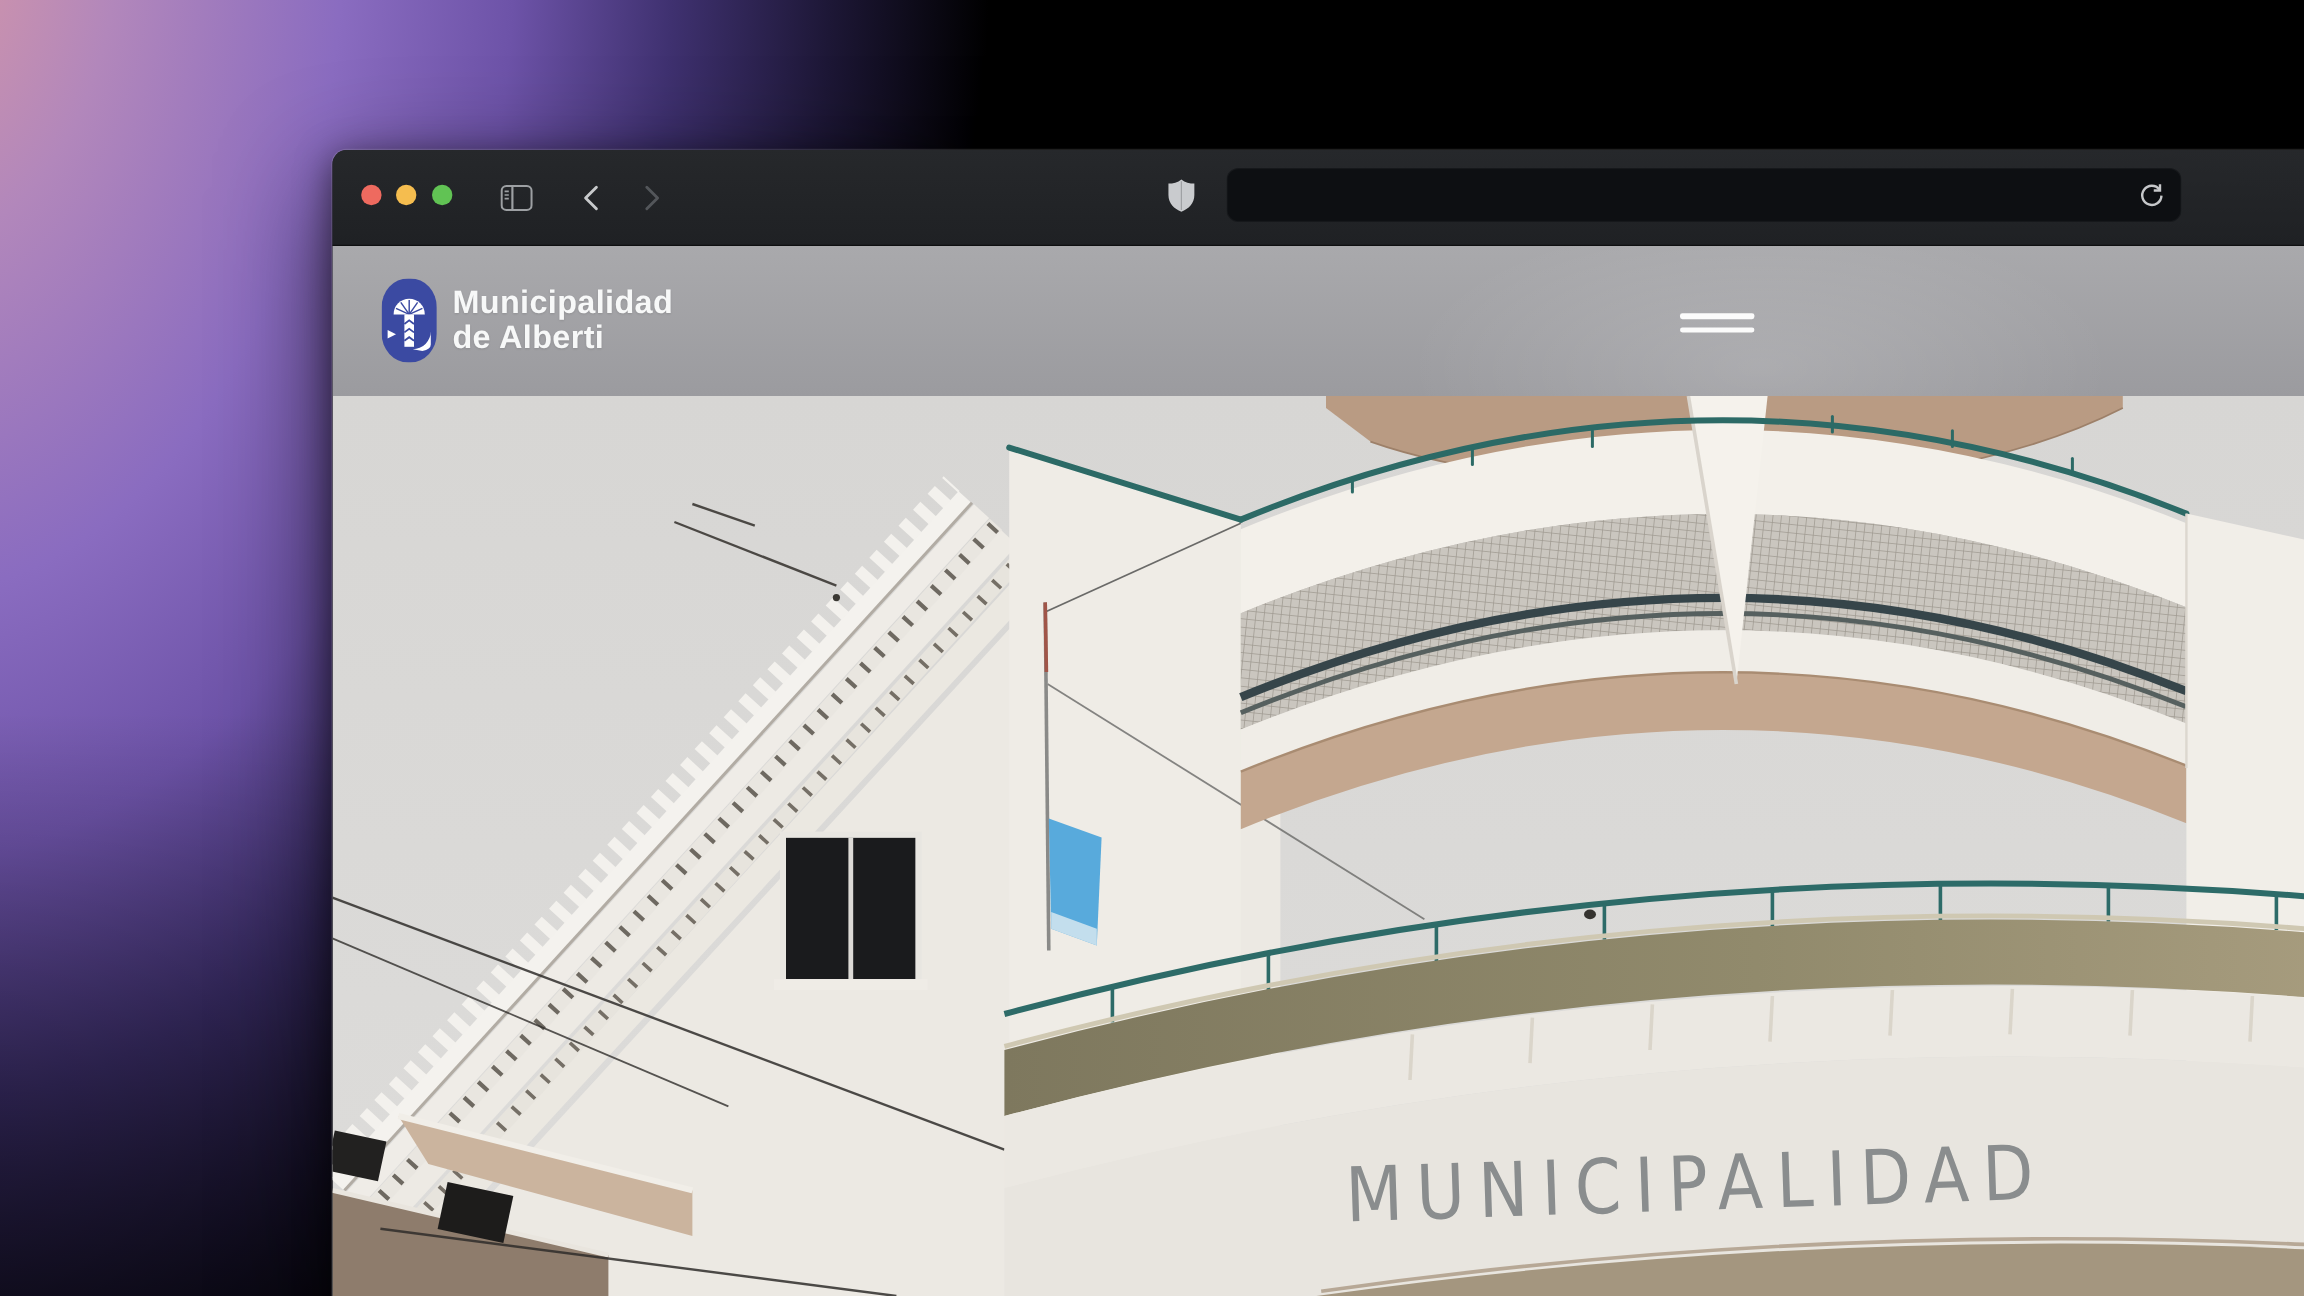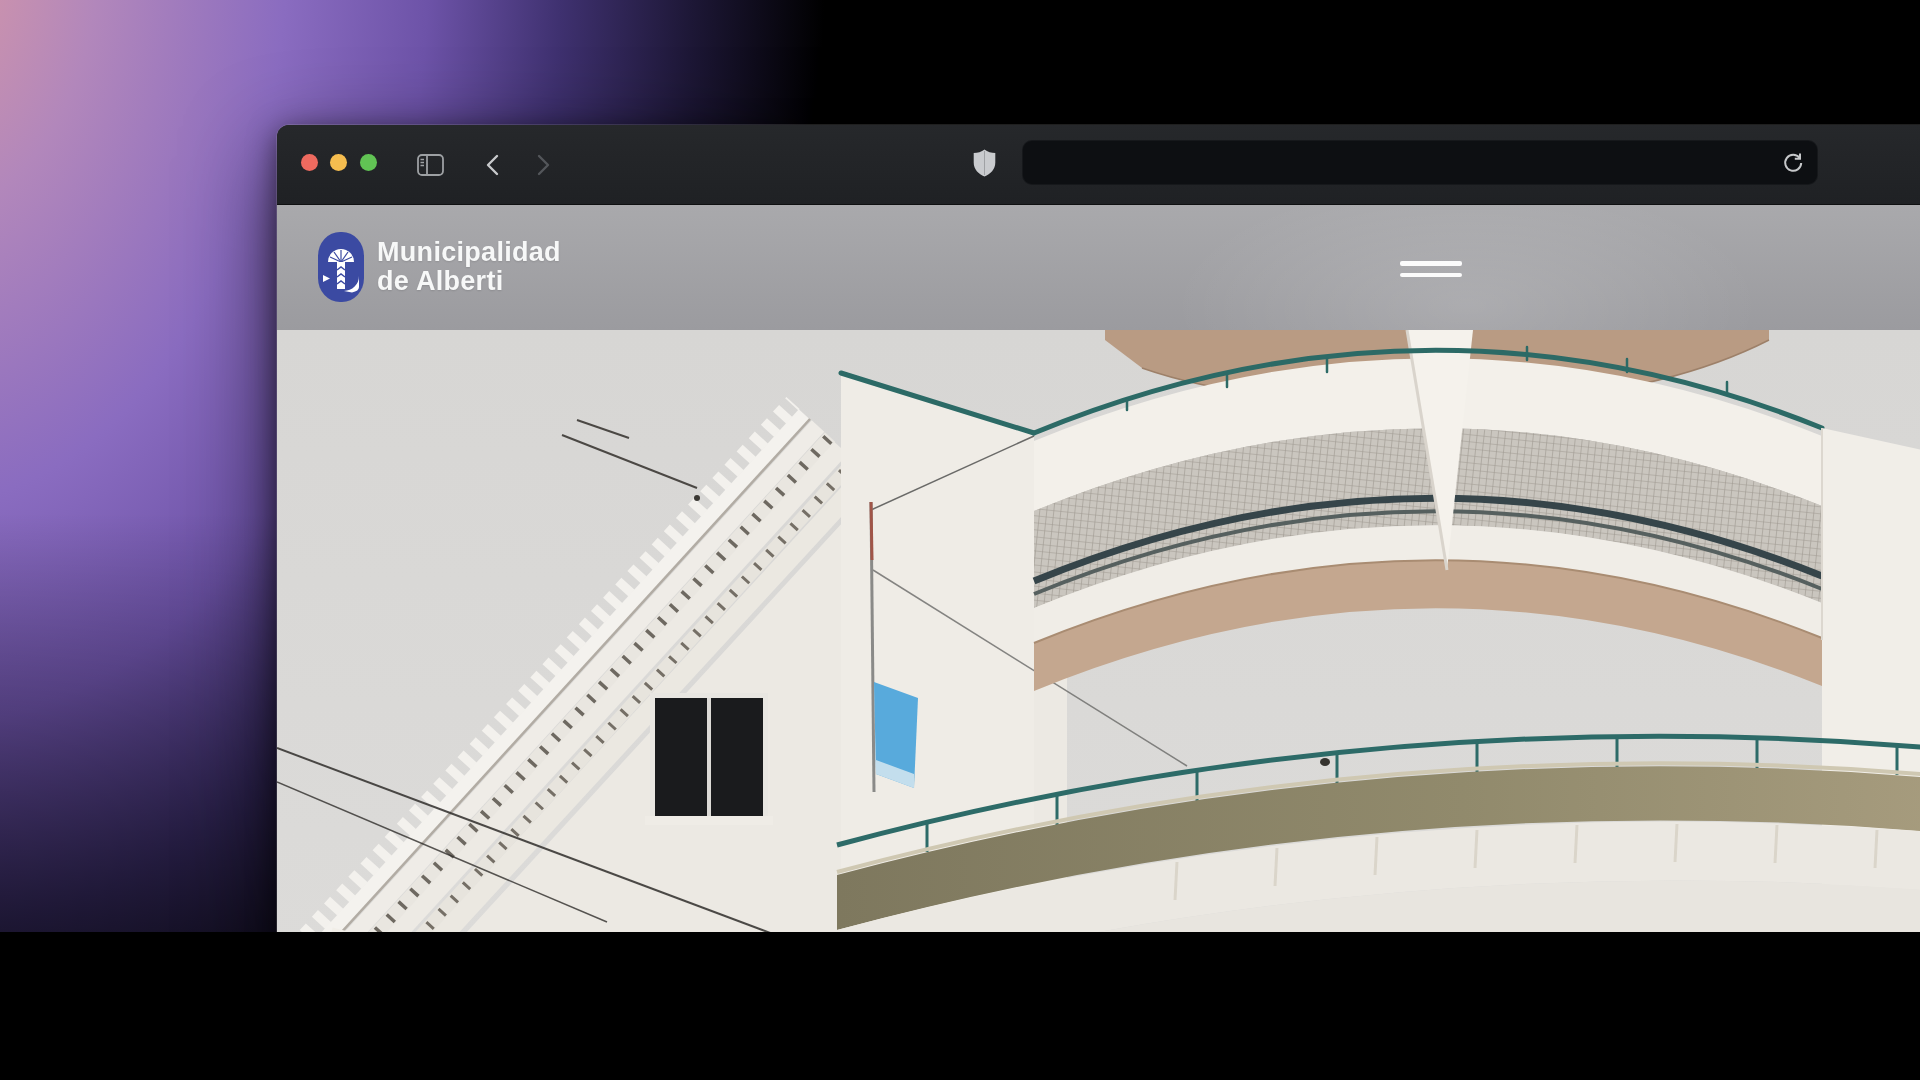--- a/index.html
+++ b/index.html
@@ -1,17 +1,17 @@
 <!DOCTYPE html>
 <html><head>
 <meta charset="utf-8">
 <style>
   html,body{margin:0;padding:0;background:#000;}
   *{box-sizing:border-box;}
-  .stage{position:relative;width:1920px;height:932px;overflow:hidden;
+  .stage{position:relative;width:1920px;height:1080px;overflow:hidden;
     font-family:"Liberation Sans",sans-serif;
     background:
       linear-gradient(to bottom, rgba(0,0,0,0) 55%, rgba(0,0,0,.55) 100%),
       radial-gradient(1100px 1700px at -4% -6%,
         #dc9aa4 0%, #b287bb 16%, #8a6cc0 33%, #6d53a8 46%,
         #3f3170 58%, #1d1736 70%, #000 82%);}
   
   .window{position:absolute;left:277px;top:125px;width:1700px;height:990px;
     border-radius:12px;overflow:hidden;background:#1f2124;
     box-shadow:0 30px 90px rgba(0,0,0,.65),0 6px 28px rgba(0,0,0,.5);

